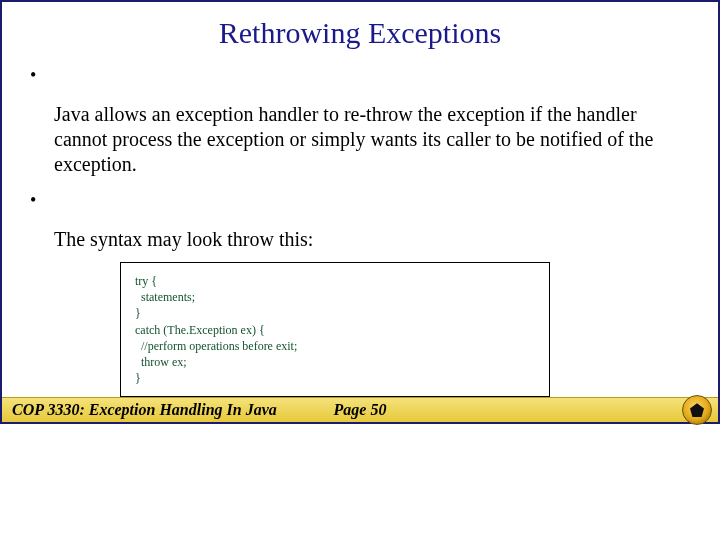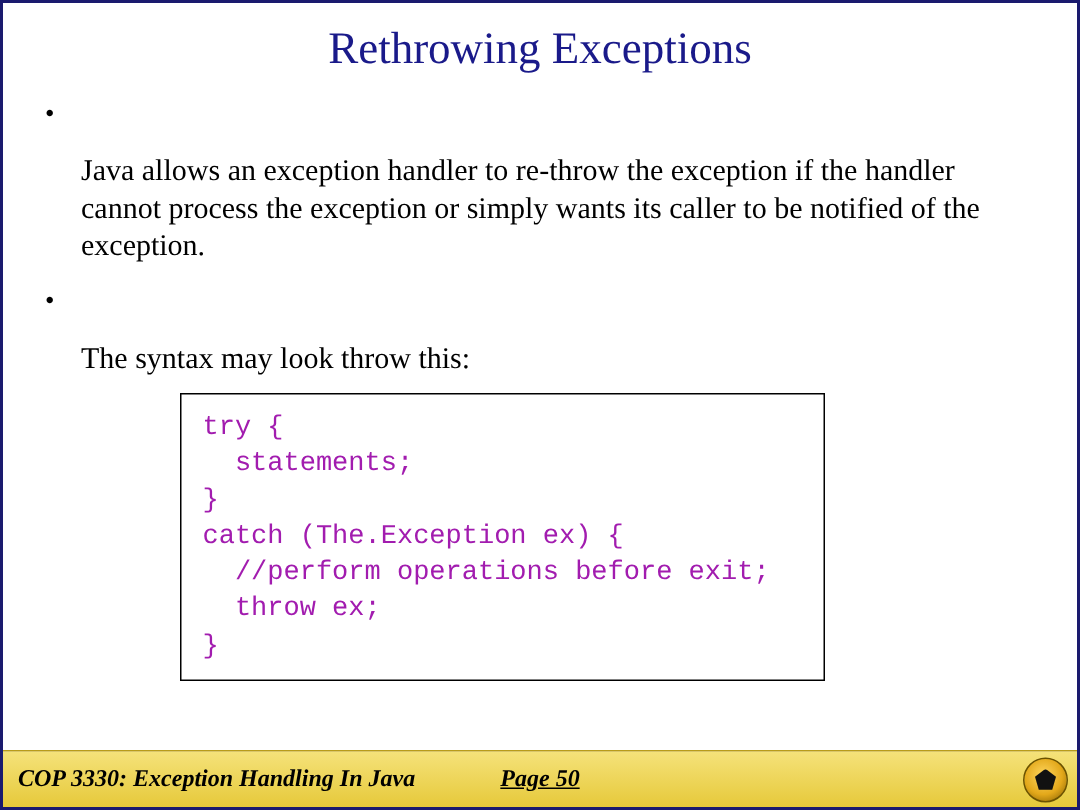--- a/index.html
+++ b/index.html
@@ -1,18 +1,18 @@
 <!DOCTYPE html>
 <html><head>
 <meta charset="utf-8">
 <style>
   * { margin: 0; padding: 0; box-sizing: border-box; }
   html, body { width: 720px; height: 540px; font-family: "Times New Roman", Times, serif; background: #fff; }
   .slide {
-    width: 720px; height: 540px;
+    width: 720px; height: 424px;
     border: 2px solid #1a1a6e;
     position: relative;
     display: flex; flex-direction: column;
     background: #fff;
   }
   .title {
     text-align: center;
     color: #1a1a8a;
     font-size: 30px;
     font-weight: 400;
@@ -34,41 +34,41 @@
     text-align: left;
     font-size: 18px;
     padding-top: 2px;
   }
   .bullet .text { flex: 1; margin-top: 40px; }
   .codebox {
     border: 1px solid #000;
     margin: 8px 0 0 90px;
     width: 430px;
     padding: 10px 14px 10px 14px;
-    font-family: Liberation Mono, monospace;
-    font-size: 18px;
+    font-family: Liberation Serif, serif;
+    font-size: 12px;
     line-height: 1.35;
     white-space: pre;
-    color: #a21caf;
+    color: #14532d;
   }
   .footer {
     height: 38px;
     background: linear-gradient(#f5e27a, #e6c93a);
     border-top: 1px solid #b89b1a;
     display: flex;
     align-items: center;
     font-style: italic;
     font-weight: bold;
     font-size: 16px;
     color: #000;
     padding: 0 10px;
     position: relative;
   }
   .footer .course { flex: 0 0 auto; font-family: Liberation Serif, serif; }
-  .footer .page { position: absolute; left: 50%; transform: translateX(-50%); text-decoration: underline; }
+  .footer .page { position: absolute; left: 50%; transform: translateX(-50%); }
   .footer .copy { margin-left: auto; padding-right: 44px; }
   .logo {
     position: absolute;
     right: 6px; top: 50%; transform: translateY(-50%);
     width: 30px; height: 30px;
     border-radius: 50%;
     background: radial-gradient(circle at 45% 40%, #ffd760 0%, #e3a81a 55%, #7a5800 100%);
     border: 1px solid #6b5200;
     display: flex; align-items: center; justify-content: center;
   }

